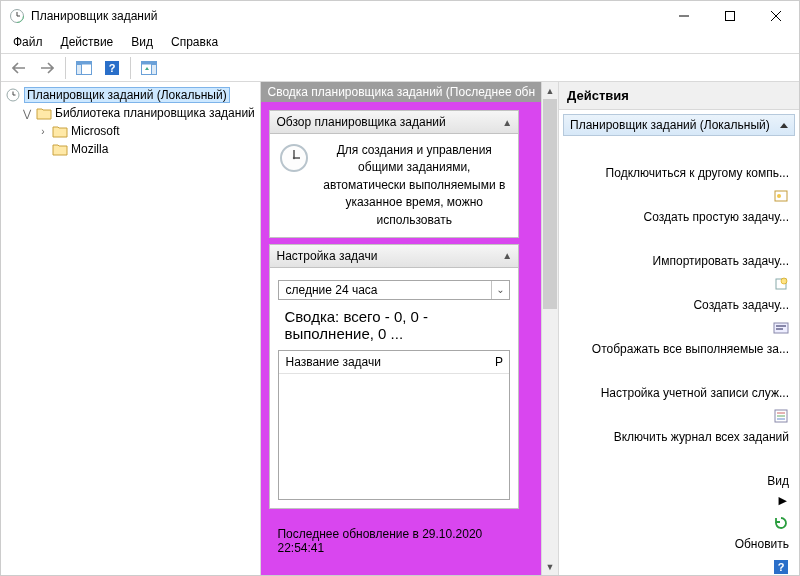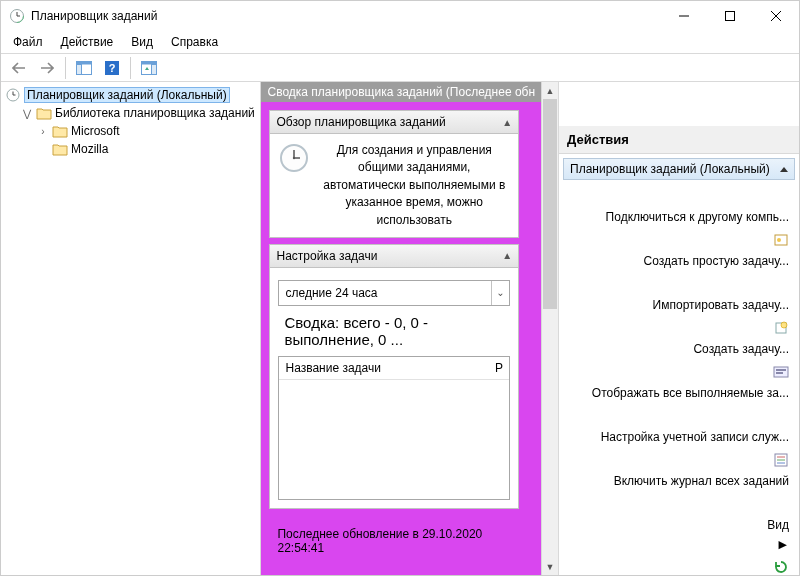--- a/index.html
+++ b/index.html
@@ -36,36 +36,36 @@
 
   .group { border:1px solid #c2c2c2; background:#fff; }
   .group-head { background:linear-gradient(#f6f6f6,#e3e3e3); border-bottom:1px solid #c2c2c2; padding:4px 6px; display:flex; align-items:center;}
   .group-head .gt { flex:1; }
   .group-head .chev { font-size:10px; color:#555;}
   .group-body { padding:8px; font-size:12px; }
 
   .overview-body { display:flex; gap:8px; align-items:flex-start; max-height:110px; overflow:hidden;text-align:center;}
   .overview-body .txt { line-height:1.45; }
 
-  .combo { display:flex; align-items:center; border:1px solid #a7a7a7; height:26px; background:#fff; margin:4px 0;}
+  .combo { display:flex; align-items:center; border:1px solid #a7a7a7; height:20px; background:#fff; margin:4px 0;}
   .combo .cv { flex:1; padding:0 6px;}
   .combo .cb { width:18px; text-align:center; color:#555; font-size:10px; border-left:1px solid #c2c2c2; height:100%; display:flex; align-items:center; justify-content:center;}
 
   .summary { padding:4px 6px; font-size:15px;}
   .listbox { border:1px solid #a7a7a7; background:#fff; min-height:110px; margin-top:4px;}
   .listbox .lh { border-bottom:1px solid #e2e2e2; padding:4px 6px; display:flex;}
   .listbox .lh .col1 { flex:1; }
   .listbox .lh .col2 { width:8px; overflow:hidden;}
 
   .center-footer { font-size:12px; padding:12px 8px;}
   .vscroll { width:17px; background:#f0f0f0; border-left:1px solid #d9d9d9; position:relative;}
   .vscroll .arrow { height:17px; display:flex; align-items:center; justify-content:center; font-size:9px; color:#555; background:#f0f0f0;}
   .vscroll .thumb { position:absolute; left:1px; right:1px; background:#cdcdcd; }
 
-  .actions { width:247px; display:flex; flex-direction:column; background:#fff;margin-top:44px;}
+  .actions { width:247px; display:flex; flex-direction:column; background:#fff;}
   .actions-head { background:#f0f0f0; border-bottom:1px solid #d9d9d9; padding:6px 8px; font-weight:bold; font-size:13px;}
   .actions-sub { background:linear-gradient(#eaf3fb,#d7e8f8); border:1px solid #b6c9dc; margin:4px 4px 4px 4px; padding:3px 6px; display:flex; align-items:center;}
   .actions-sub .t { flex:1; overflow:hidden; white-space:nowrap;}
   .actions-sub .tri { width:0;height:0;border-left:4px solid transparent;border-right:4px solid transparent;border-top:5px solid #333;}
   .action-list { padding:0 4px;}
   .action-item { display:flex; align-items:flex-end; gap:6px; padding:4px 6px; white-space:nowrap;flex-direction:column;}
   .action-item .ic { width:16px; height:16px; display:flex; align-items:center; justify-content:center;}
   .action-item .arrow-r { margin-left:auto; font-size:11px; padding-right:2px;}
 
   .clock-icon svg { display:block;}

